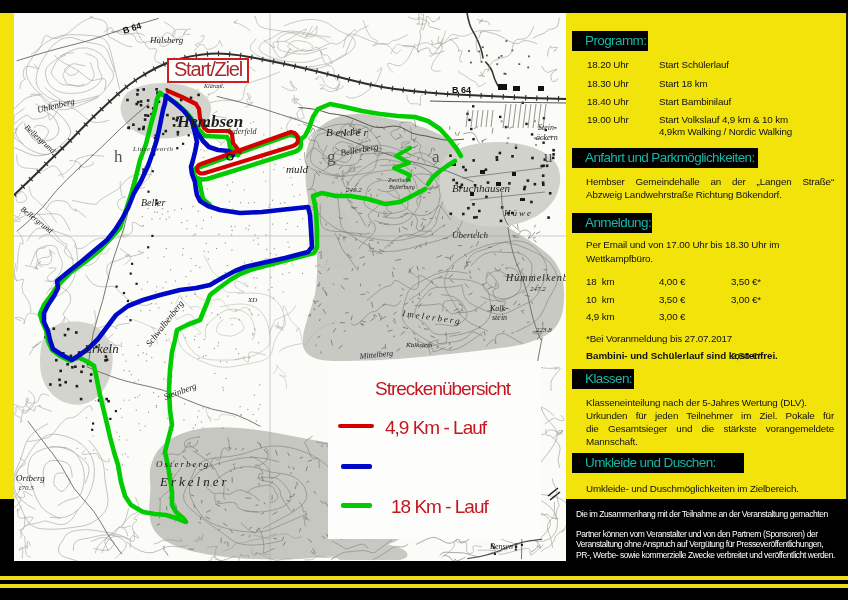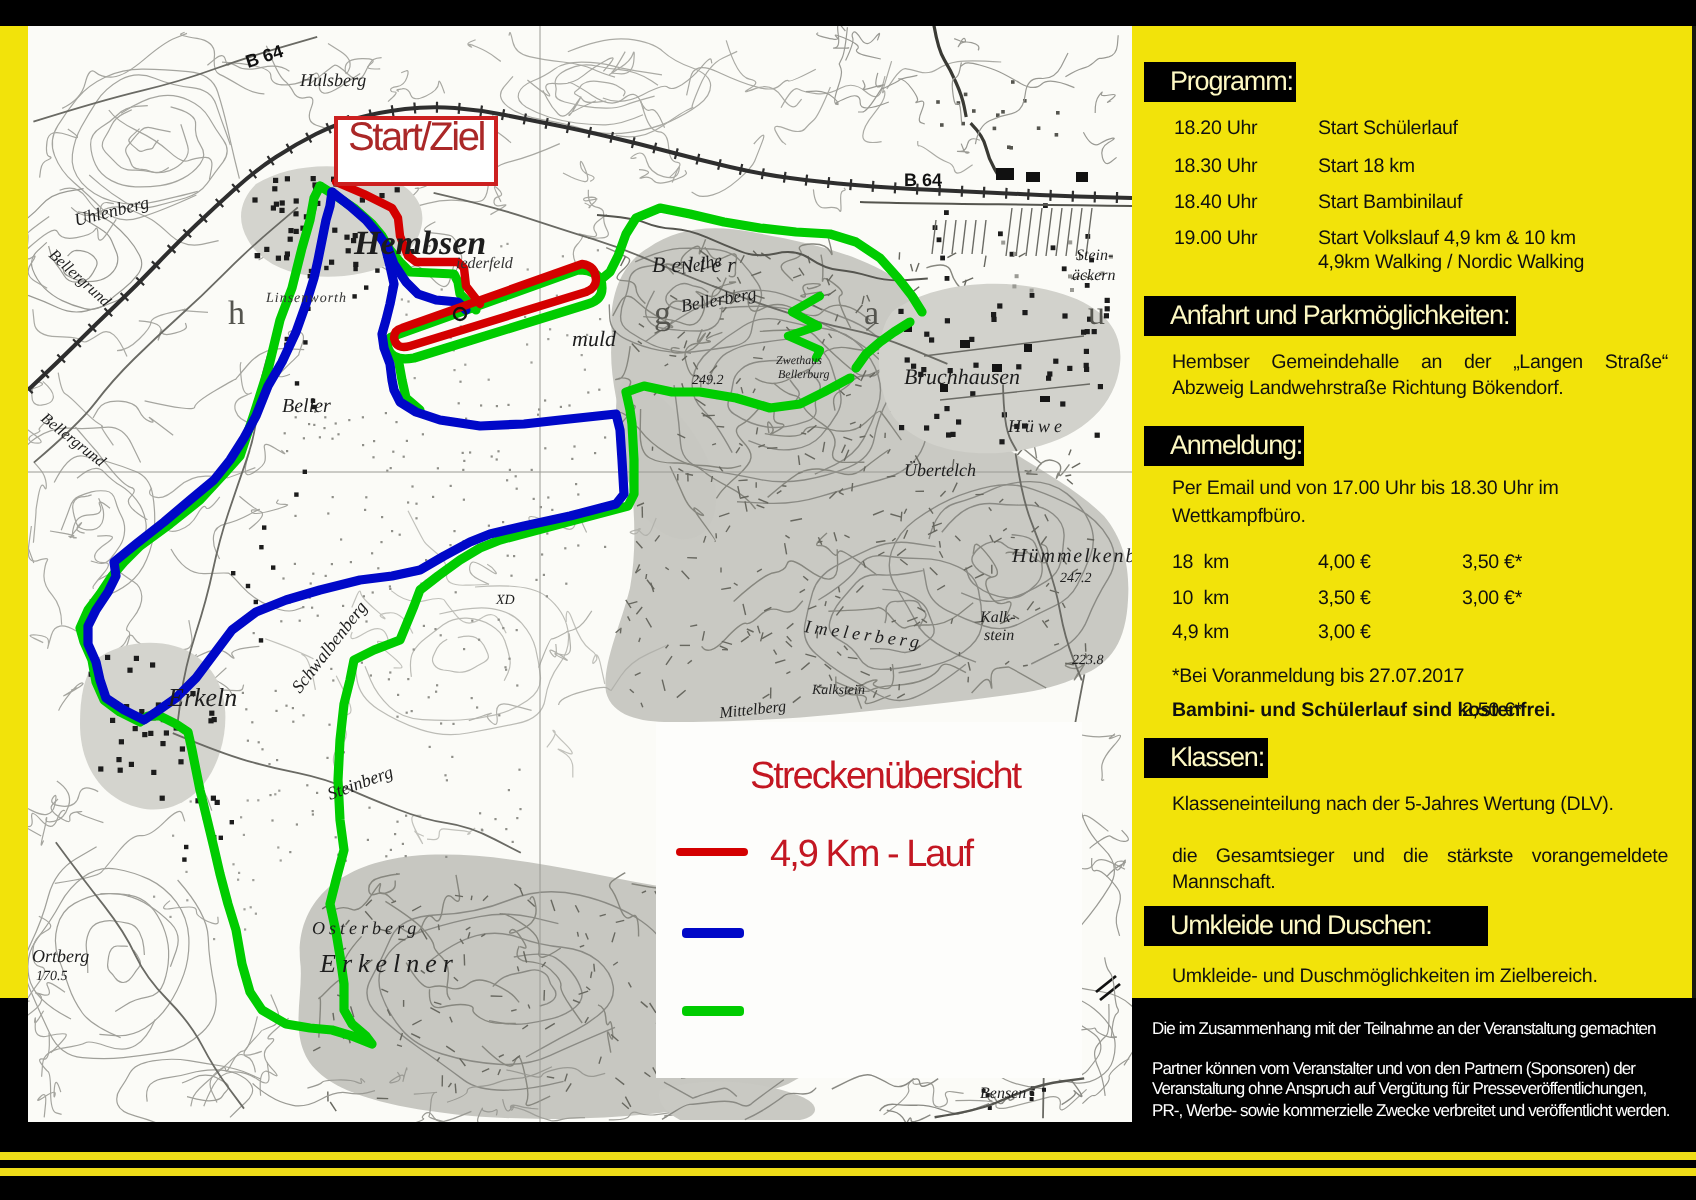--- a/index.html
+++ b/index.html
@@ -1,18 +1,18 @@
 <!DOCTYPE html>
 <html><head><meta charset="utf-8">
 <style>
 html,body{margin:0;padding:0;}
 #page{position:relative;width:848px;height:600px;background:#000;overflow:hidden;
   font-family:"Liberation Sans",sans-serif;}
 .abs{position:absolute;}
-.bar{position:absolute;background:#000;color:#fef9c3;font-size:13.5px;line-height:20px;
+.bar{position:absolute;background:#000;color:#14b8a6;font-size:13.5px;line-height:20px;
   padding-left:13px;height:20px;letter-spacing:-0.6px;white-space:nowrap;overflow:hidden;box-sizing:border-box;}
 .b10{position:absolute;font-size:9.8px;letter-spacing:-0.15px;color:#101010;line-height:12px;white-space:nowrap;}
 .just{text-align:justify;text-align-last:justify;white-space:normal;}
 .disc{position:absolute;font-size:8.5px;letter-spacing:-0.45px;color:#fff;line-height:10px;white-space:nowrap;}
 .red{color:#c31722;}
 </style></head><body>
 <div id="page">
 
   <div class="abs" style="left:0;top:13px;width:14px;height:486px;background:#f2e30a"></div>
 
@@ -1515,35 +1515,36 @@
 </g>
 
 <g font-family="Liberation Sans, sans-serif" fill="#111" font-weight="bold">
 <text x="124" y="34" font-size="9" transform="rotate(-18 124 34)">B 64</text>
 <text x="452" y="93" font-size="9">B 64</text>
 </g>
 
 <text x="228" y="134" font-family="Liberation Serif, serif" font-style="italic" font-size="8" fill="#333">iederfeld</text>
 </svg></div>
 
-  <div class="abs" style="left:167px;top:58px;width:82px;height:35px;background:#fff;
+  <div class="abs" style="left:167px;top:58px;width:82px;height:25px;background:#fff;
     border:2.5px solid #cc2020;box-sizing:border-box;color:#ab2828;font-size:20px;letter-spacing:-1.2px;
     text-align:center;line-height:19px;">Start/Ziel</div>
 
   <div class="abs red" style="left:375px;top:378px;font-size:19px;letter-spacing:-1px;">Streckenübersicht</div>
 
   <div class="abs" style="left:338px;top:424px;width:36px;height:4.2px;background:#d40000;border-radius:2px"></div>
 
   <div class="abs red" style="left:385px;top:417px;font-size:19px;letter-spacing:-1px;">4,9 Km - Lauf</div>
 
   <div class="abs" style="left:341px;top:464px;width:31px;height:4.6px;background:#0008c8;border-radius:2px"></div>
 
 
   <div class="abs" style="left:341px;top:503px;width:31px;height:4.6px;background:#00cc00;border-radius:2px"></div>
 
+  <div class="abs red" style="left:391px;top:496px;font-size:19px;letter-spacing:-1px;">18 Km - Lauf</div>
 
   <div class="bar" style="left:572px;top:31px;width:76px;">Programm:</div>
 
   <div class="b10" style="left:587px;top:59px;">18.20 Uhr</div>
   <div class="b10" style="left:659px;top:59px;">Start Schülerlauf</div>
   <div class="b10" style="left:587px;top:77.5px;">18.30 Uhr</div>
   <div class="b10" style="left:659px;top:77.5px;">Start 18 km</div>
   <div class="b10" style="left:587px;top:95.5px;">18.40 Uhr</div>
   <div class="b10" style="left:659px;top:95.5px;">Start Bambinilauf</div>
   <div class="b10" style="left:587px;top:114px;">19.00 Uhr</div>
@@ -1570,20 +1571,21 @@
   <div class="b10" style="left:659px;top:310.5px;">3,00 €</div>
   <div class="b10" style="left:731px;top:310.5px;margin-top:39px;">2,50 €*</div>
 
   <div class="b10" style="left:586px;top:333px;">*Bei Voranmeldung bis 27.07.2017</div>
 
   <div class="b10" style="left:586px;top:350px;font-weight:bold;letter-spacing:-0.05px;">Bambini- und Schülerlauf sind kostenfrei.</div>
 
   <div class="bar" style="left:572px;top:369px;width:62px;">Klassen:</div>
 
   <div class="b10" style="left:586px;top:396.5px;">Klasseneinteilung nach der 5-Jahres Wertung (DLV).</div>
+  <div class="b10 just" style="left:586px;top:409.5px;width:248px;">Urkunden für jeden Teilnehmer im Ziel. Pokale für</div>
   <div class="b10 just" style="left:586px;top:422.5px;width:248px;">die Gesamtsieger und die stärkste vorangemeldete</div>
   <div class="b10" style="left:586px;top:435.5px;">Mannschaft.</div>
 
   <div class="bar" style="left:572px;top:453px;width:172px;">Umkleide und Duschen:</div>
 
   <div class="b10" style="left:586px;top:482.5px;">Umkleide- und Duschmöglichkeiten im Zielbereich.</div>
 
   <div class="disc" style="left:576px;top:508.5px;">Die im Zusammenhang mit der Teilnahme an der Veranstaltung gemachten</div>
   <div class="disc" style="left:576px;top:529.1px;">Partner können vom Veranstalter und von den Partnern (Sponsoren) der</div>
   <div class="disc" style="left:576px;top:539.4px;">Veranstaltung ohne Anspruch auf Vergütung für Presseveröffentlichungen,</div>

